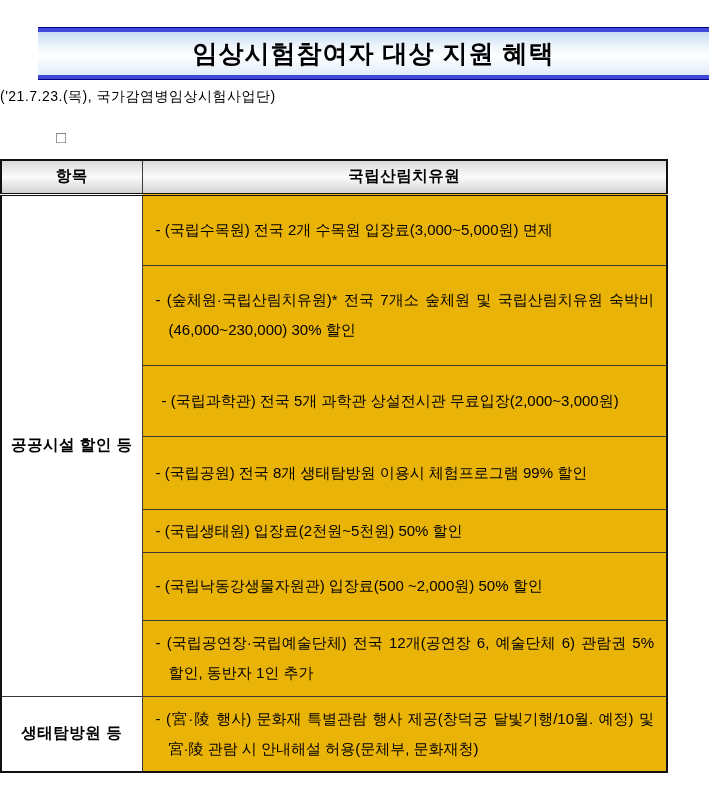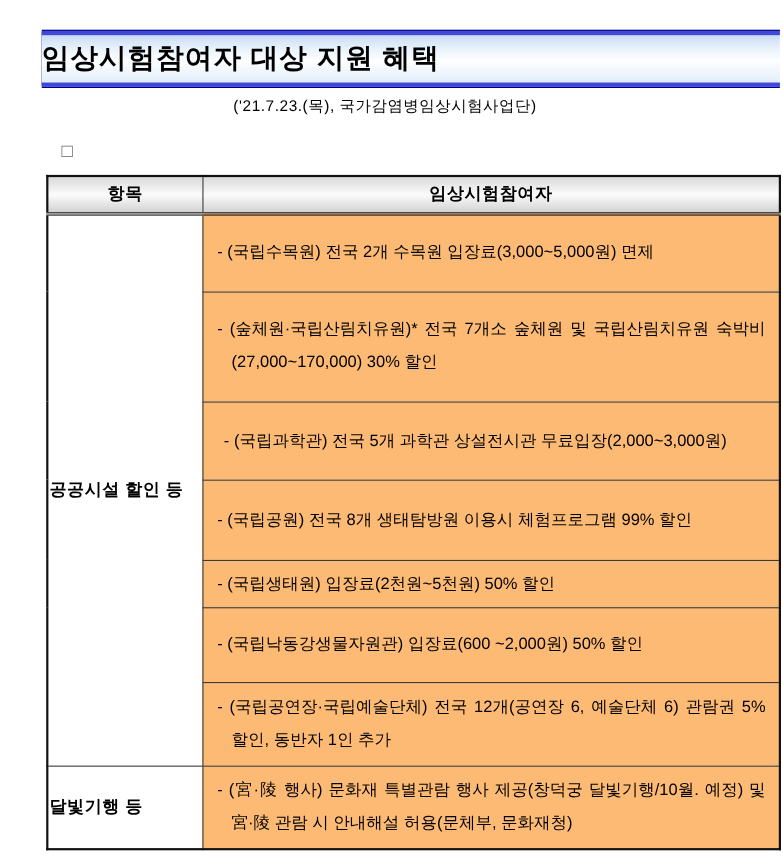--- a/index.html
+++ b/index.html
@@ -12,34 +12,35 @@
   }
   .page { position: relative; width: 712px; height: 788px; overflow: hidden; }
 
   
   .title-box {
     margin: 28px 3px 0 38px;
     border-top: 4px solid #3f48d8;
     border-bottom: 4px solid #3f48d8;
     box-shadow: 0 -1px 0 #000080, 0 1px 0 #000080;
     background: linear-gradient(180deg, #c9dbf2 0%, #eaf3fb 30%, #fdfeff 55%, #e2edf9 100%);
+    text-align: center;
     padding: 6px 0 7px 0;
   }
   .title-box h1 {
     margin: 0;
     font-size: 25px;
     font-weight: bold;
     letter-spacing: 1px;
     line-height: 30px;
   }
 
   
   .date-line {
     margin: 9px 12px 0 0;
-    text-align: center;
+    text-align: left;
     font-size: 14px;
     letter-spacing: 0.5px;
   }
 
   
   .section-heading {
     margin: 23px 0 13px 56px;
     font-size: 19px;
     font-weight: bold;
     display: flex;
@@ -49,49 +50,48 @@
   .section-marker {
     font-weight: normal;
     font-size: 17px;
     color: #666;
     margin-right: 9px;
     line-height: 1;
   }
 
   
   table.benefits {
-    margin-left: 42px;
     width: 668px;
     border-collapse: collapse;
     table-layout: fixed;
     border: 2px solid #111;
   }
   col.c1 { width: 141px; }
   th, td { border: 1px solid #3a3a3a; }
   th {
     height: 34px;
     background: linear-gradient(180deg, #d9d9d9 0%, #fbfbfb 50%, #d2d2d2 100%);
     font-size: 15.5px;
     font-weight: bold;
     border-bottom: 3px double #111;
     letter-spacing: 0.5px;
   }
   td.category {
-    text-align: left;
+    text-align: center;
     vertical-align: middle;
     font-weight: bold;
     font-size: 15.5px;
     letter-spacing: 0.5px;
     background: #fff;
   }
   td.content {
     vertical-align: middle;
     padding: 4px 12px 4px 13px;
     font-size: 15px;
-    background: #fdba74;
+    background: #eab308;
   }
   .content-inner {
     padding-left: 13px;
     text-indent: -13px;
     text-align: justify;
     line-height: 30px;
     word-break: keep-all;
   }
   tr.r1 td { height: 71px; }
   tr.r2 td { height: 100px; }
@@ -118,62 +118,62 @@
   </div>
 
   <table class="benefits">
     <colgroup>
         <col class="c1">
         <col>
       </colgroup>
     <thead>
       <tr>
         <th>항목</th>
-        <th>임상시험참여자</th>
+        <th>국립산림치유원</th>
       </tr>
     </thead>
     <tbody>
       <tr class="r1">
         <td class="category" rowspan="7">공공시설 할인 등</td>
         <td class="content">
           <div class="content-inner">- (국립수목원) 전국 2개 수목원 입장료(3,000~5,000원) 면제</div>
         </td>
       </tr>
       <tr class="r2">
         <td class="content">
-          <div class="content-inner">- (숲체원·국립산림치유원)* 전국 7개소 숲체원 및 국립산림치유원 숙박비 (27,000~170,000) 30% 할인</div>
+          <div class="content-inner">- (숲체원·국립산림치유원)* 전국 7개소 숲체원 및 국립산림치유원 숙박비 (46,000~230,000) 30% 할인</div>
         </td>
       </tr>
       <tr class="r3">
         <td class="content">
           <div class="content-inner">- (국립과학관) 전국 5개 과학관 상설전시관 무료입장(2,000~3,000원)</div>
         </td>
       </tr>
       <tr class="r4">
         <td class="content">
           <div class="content-inner">- (국립공원) 전국 8개 생태탐방원 이용시 체험프로그램 99% 할인</div>
         </td>
       </tr>
       <tr class="r5">
         <td class="content">
           <div class="content-inner">- (국립생태원) 입장료(2천원~5천원) 50% 할인</div>
         </td>
       </tr>
       <tr class="r6">
         <td class="content">
-          <div class="content-inner">- (국립낙동강생물자원관) 입장료(600 ~2,000원) 50% 할인</div>
+          <div class="content-inner">- (국립낙동강생물자원관) 입장료(500 ~2,000원) 50% 할인</div>
         </td>
       </tr>
       <tr class="r7">
         <td class="content">
           <div class="content-inner">- (국립공연장·국립예술단체) 전국 12개(공연장 6, 예술단체 6) 관람권 5% 할인, 동반자 1인 추가</div>
         </td>
       </tr>
       <tr class="r8">
-        <td class="category">달빛기행 등</td>
+        <td class="category">생태탐방원 등</td>
         <td class="content">
           <div class="content-inner">- (宮·陵 행사) 문화재 특별관람 행사 제공(창덕궁 달빛기행/10월. 예정) 및 宮·陵 관람 시 안내해설 허용(문체부, 문화재청)</div>
         </td>
       </tr>
     </tbody>
   </table>
 
 </div>
 
 </body></html>

